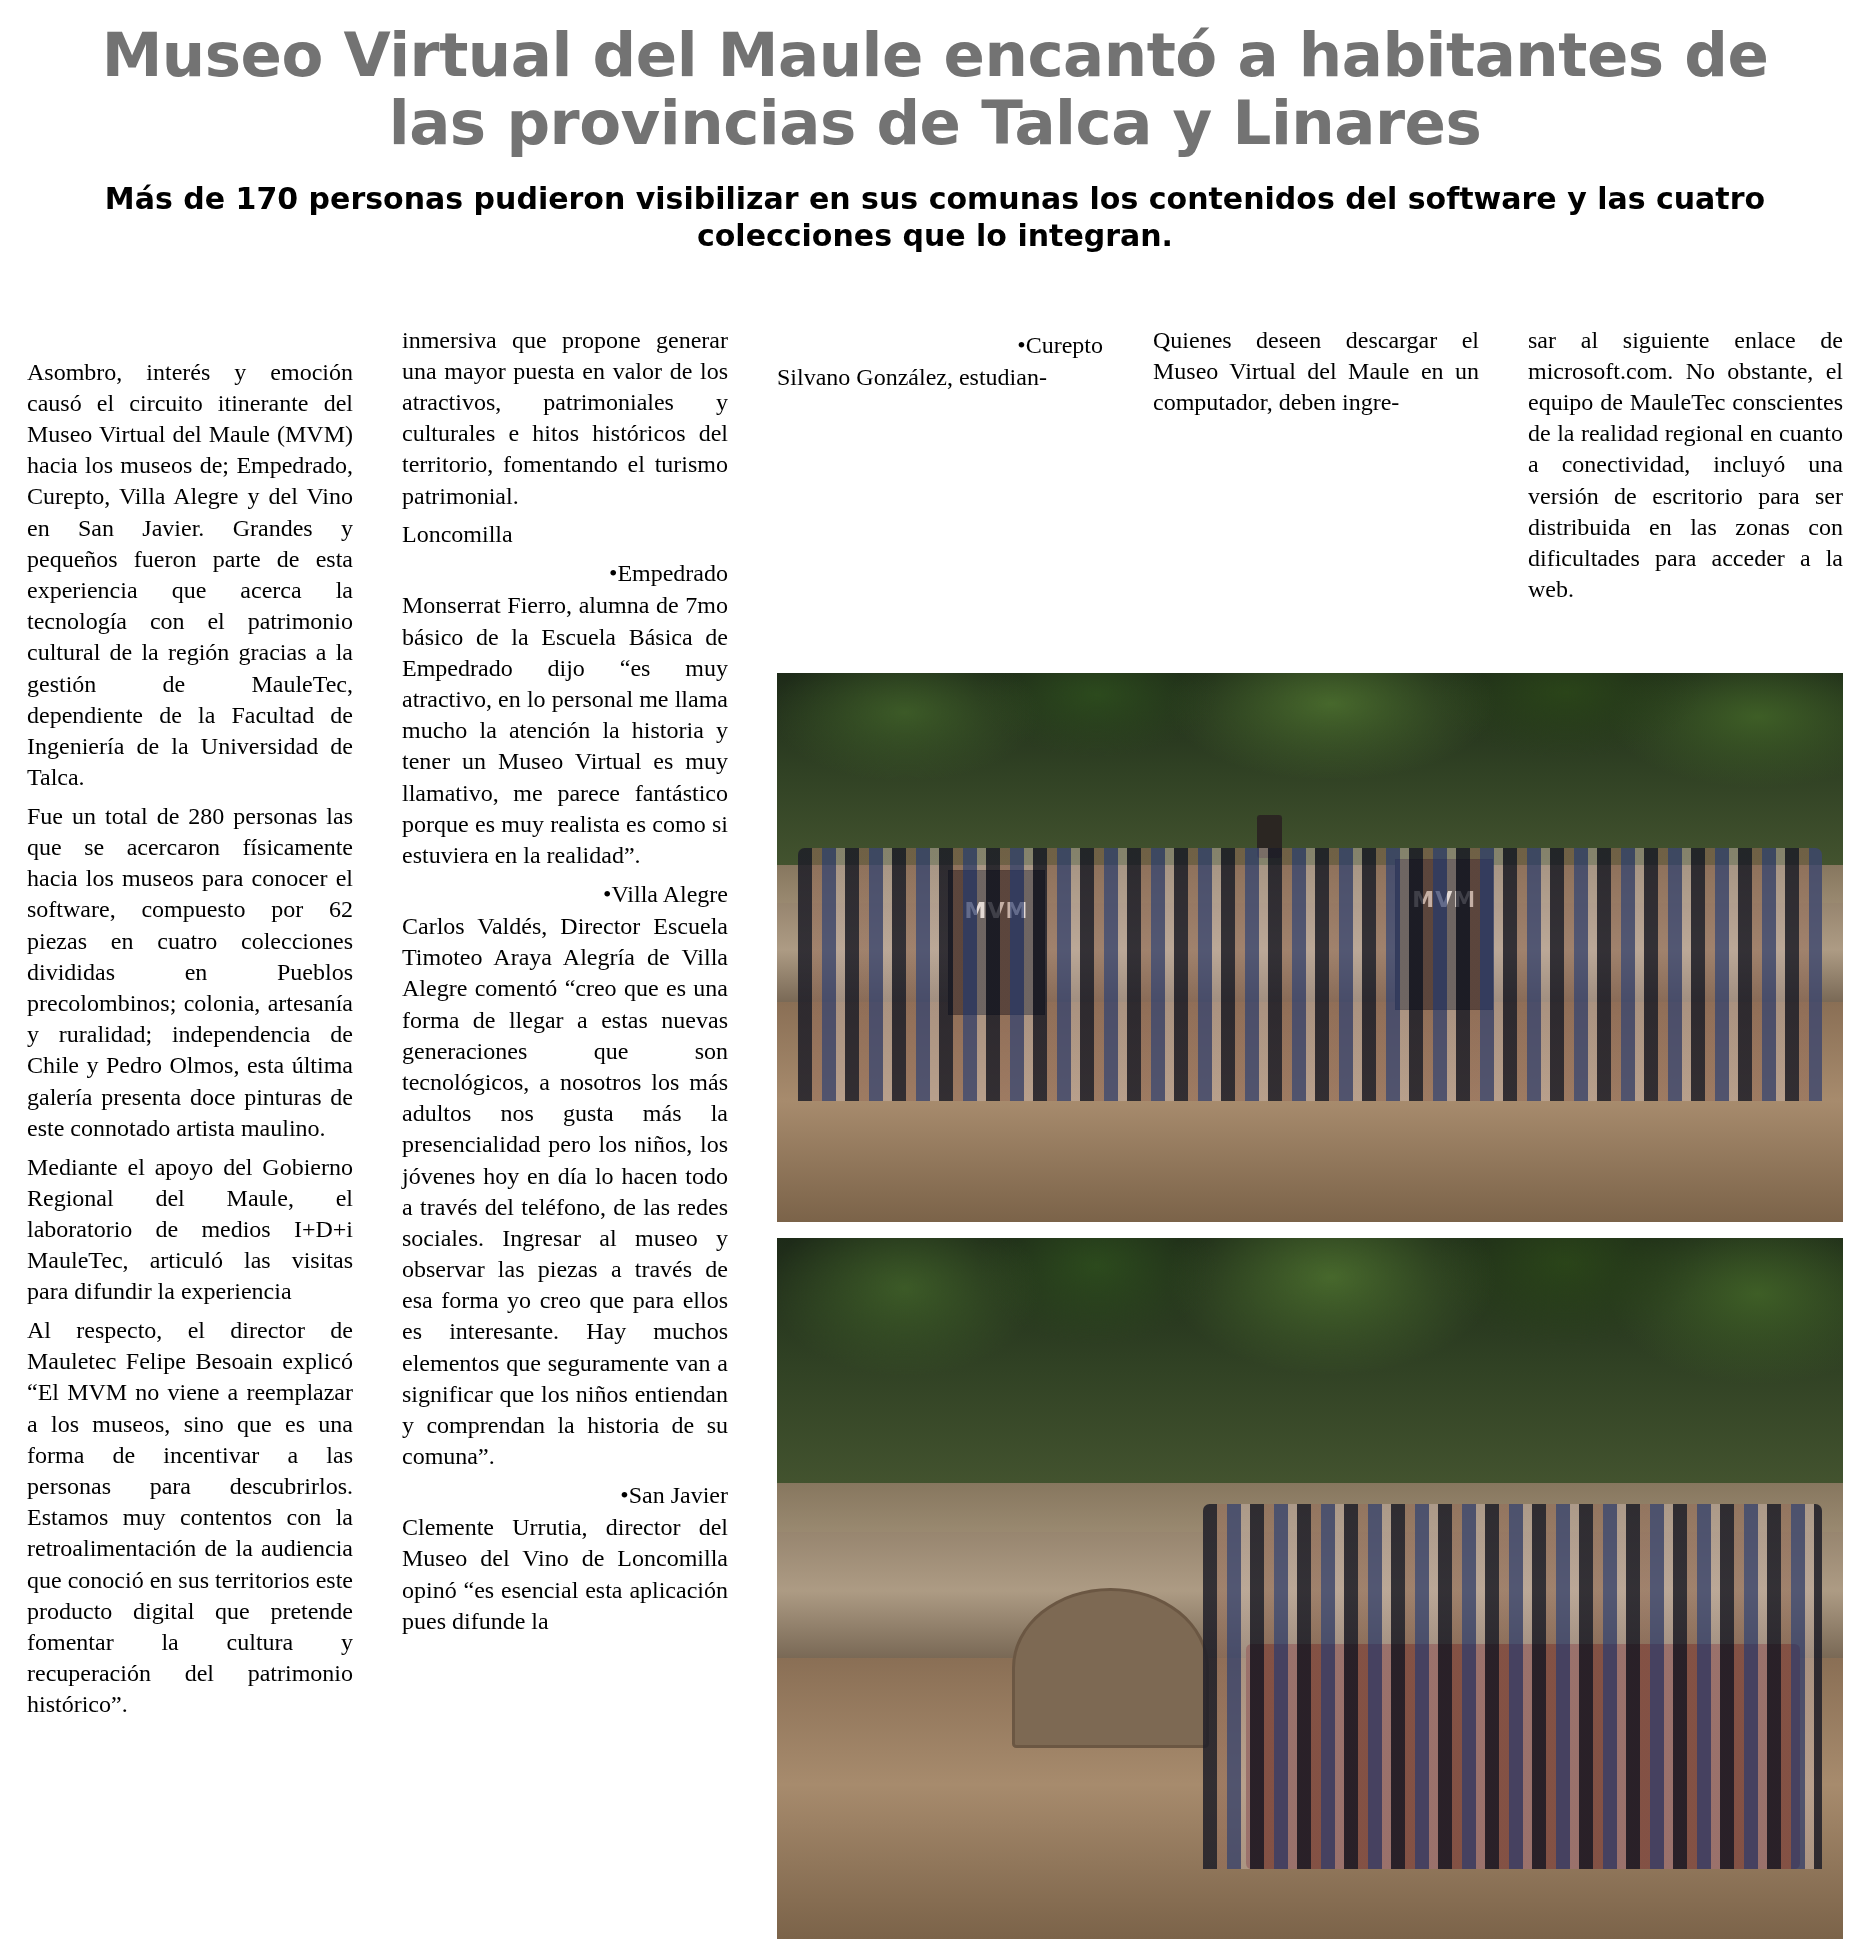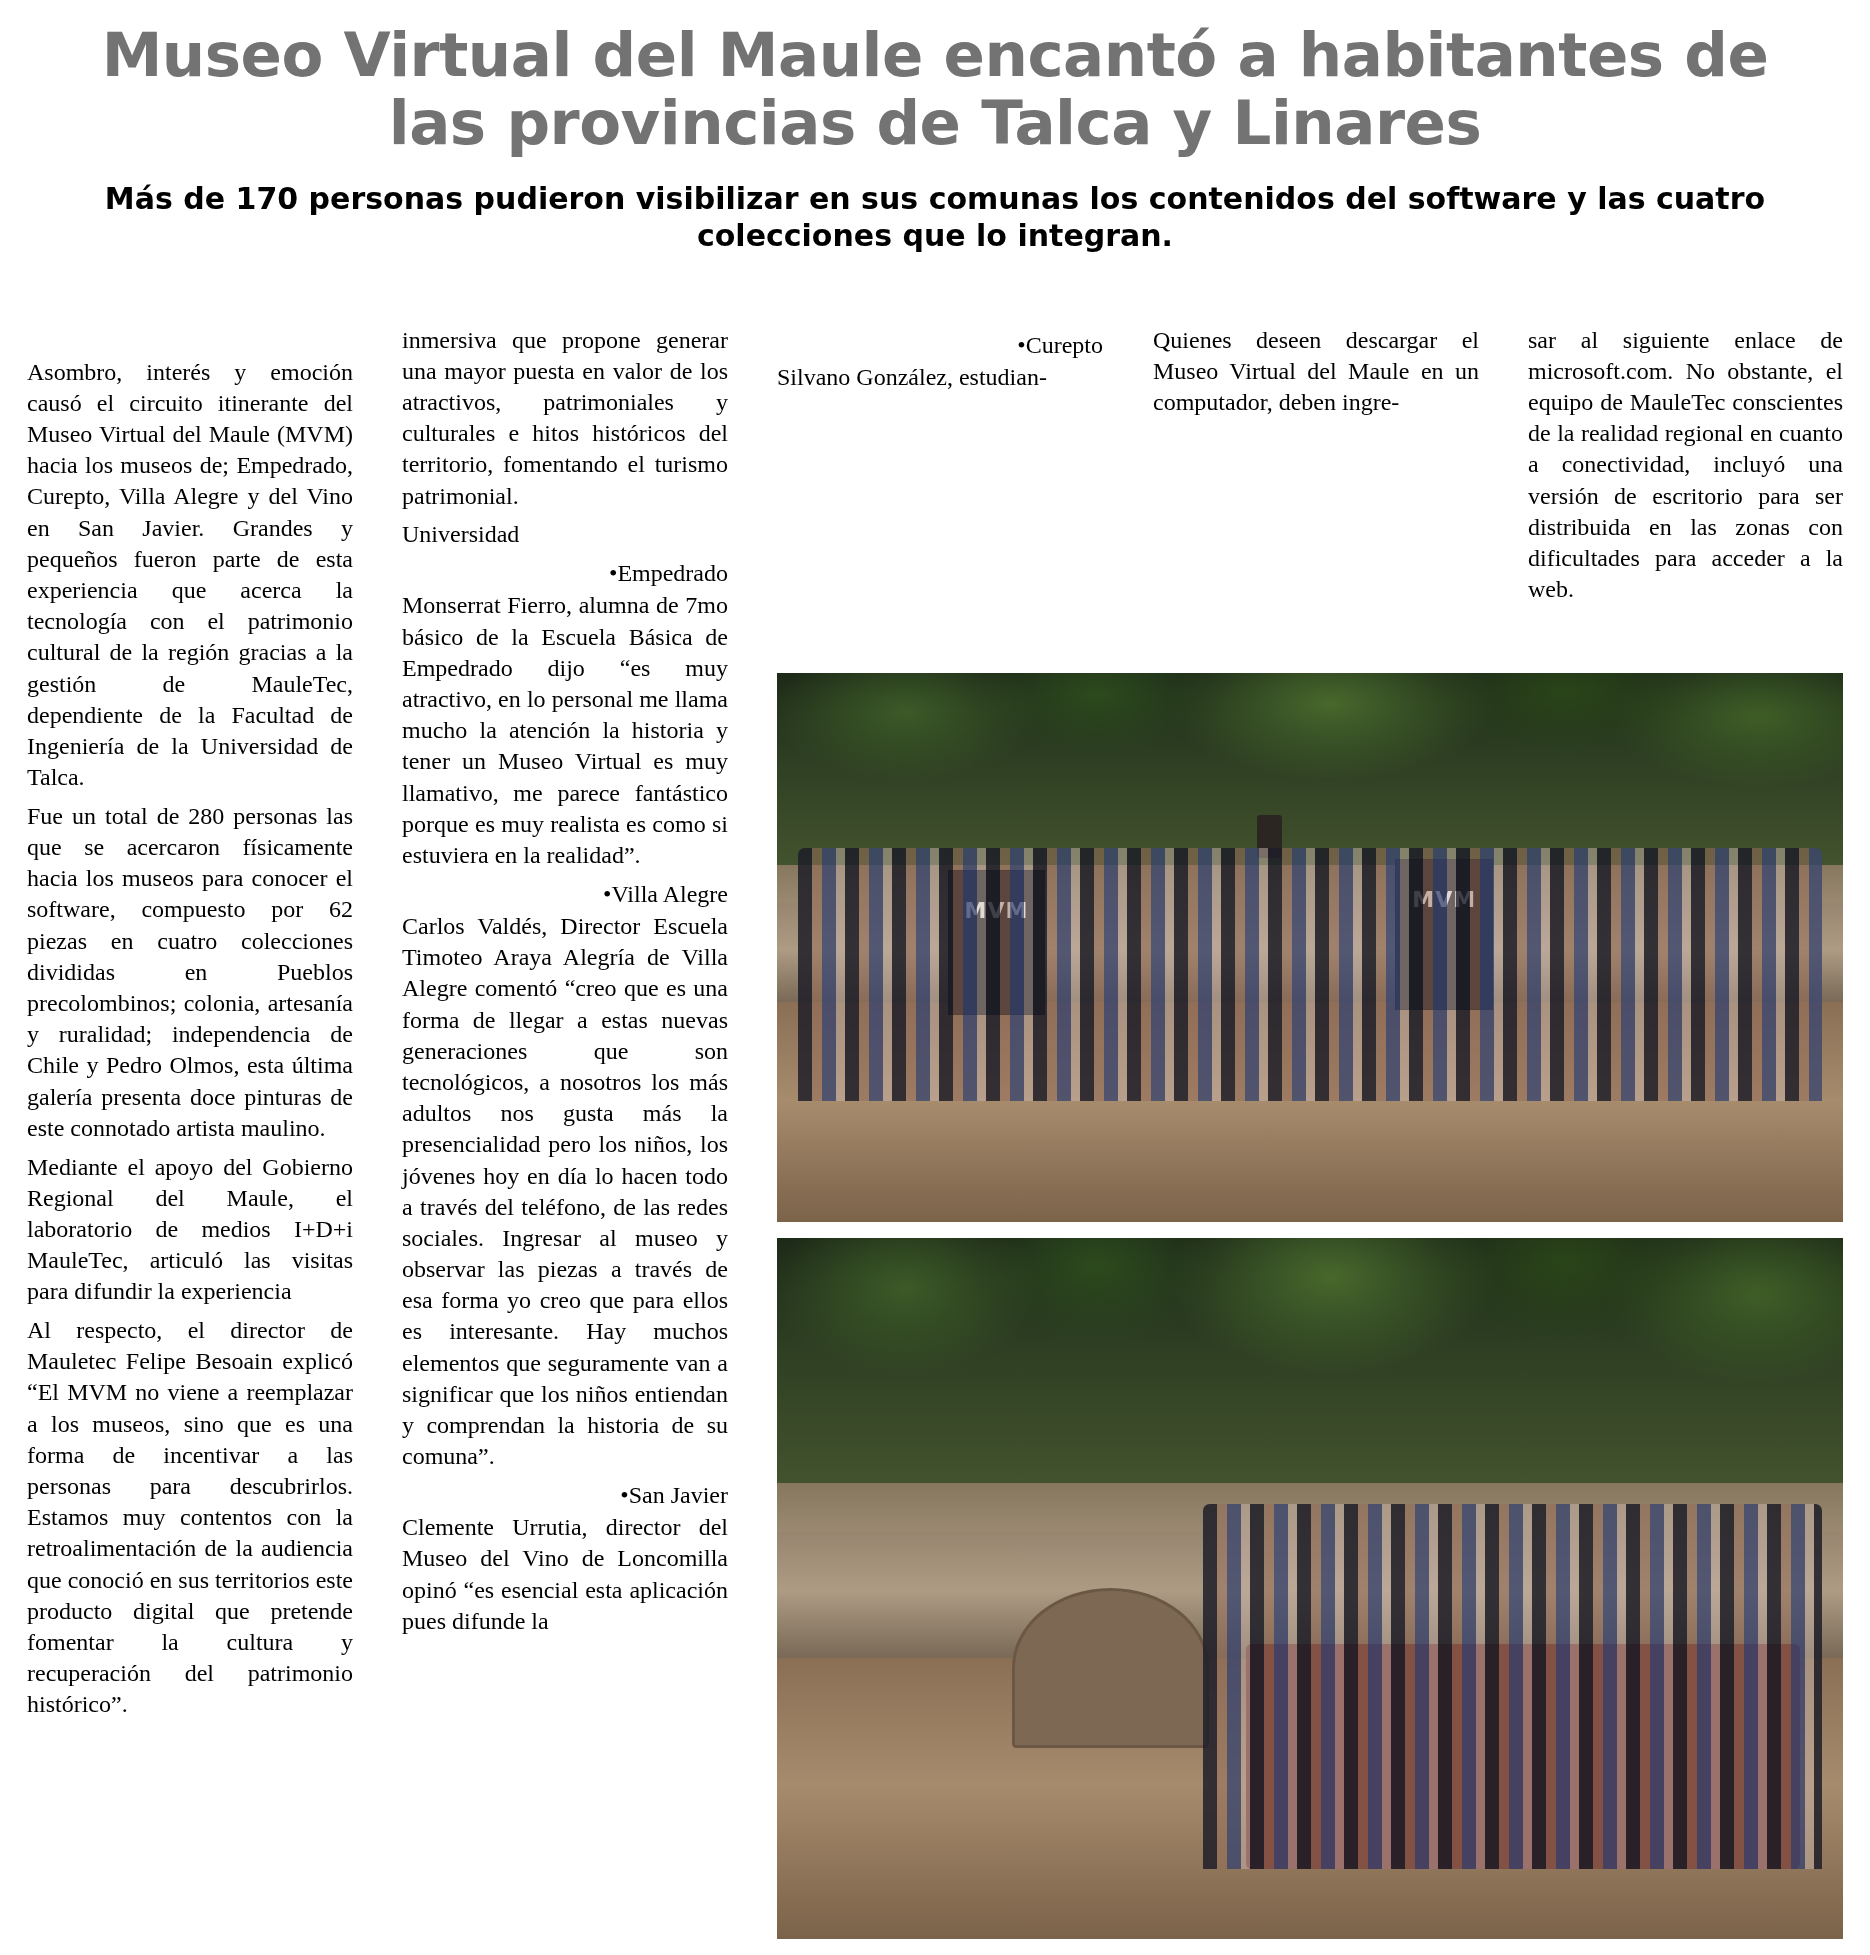--- a/index.html
+++ b/index.html
@@ -172,21 +172,21 @@
 
     <div class="col col1">
       <p>Asombro, interés y emoción causó el circuito itinerante del Museo Virtual del Maule (MVM) hacia los museos de; Empedrado, Curepto, Villa Alegre y del Vino en San Javier. Grandes y pequeños fueron parte de esta experiencia que acerca la tecnología con el patrimonio cultural de la región gracias a la gestión de MauleTec, dependiente de la Facultad de Ingeniería de la Universidad de Talca.</p>
       <p>Fue un total de 280 personas las que se acercaron físicamente hacia los museos para conocer el software, compuesto por 62 piezas en cuatro colecciones divididas en Pueblos precolombinos; colonia, artesanía y ruralidad; independencia de Chile y Pedro Olmos, esta última galería presenta doce pinturas de este connotado artista maulino.</p>
       <p>Mediante el apoyo del Gobierno Regional del Maule, el laboratorio de medios I+D+i MauleTec, articuló las  visitas para difundir la experiencia</p>
       <p>Al respecto, el director de Mauletec Felipe Besoain explicó “El MVM no viene a reemplazar a los museos, sino que es una forma de incentivar a las personas para descubrirlos. Estamos muy contentos con la retroalimentación de la audiencia que conoció en sus territorios este  producto digital que pretende fomentar la cultura y recuperación del patrimonio histórico”.</p>
     </div>
 
     <div class="col col2">
       <p>inmersiva que propone generar una mayor puesta en valor de los atractivos, patrimoniales y culturales e hitos históricos del territorio, fomentando el turismo patrimonial.</p>
-      <p>Universidad</p>
+      <p>Loncomilla</p>
 
       <p class="bullet">
         <span class="dot">•</span><span>Empedrado</span>
       </p>
       <p>Monserrat Fierro, alumna de 7mo básico de la Escuela Básica de Empedrado dijo “es muy atractivo, en lo personal me llama mucho la atención la historia y tener un Museo Virtual es muy llamativo, me parece fantástico porque es muy realista es como si estuviera en la realidad”.</p>
 
       <p class="bullet">
         <span class="dot">•</span><span>Villa Alegre</span>
       </p>
       <p>Carlos Valdés, Director Escuela Timoteo Araya Alegría de Villa Alegre comentó “creo que es una forma de llegar a estas nuevas generaciones que son tecnológicos, a nosotros los más adultos nos gusta más la presencialidad pero los niños, los jóvenes hoy en día lo hacen todo a través del teléfono, de las redes sociales. Ingresar al museo y observar las piezas a través de esa forma yo creo que para ellos es interesante. Hay muchos elementos que seguramente van a significar que los niños entiendan y comprendan la historia  de su comuna”.</p>

